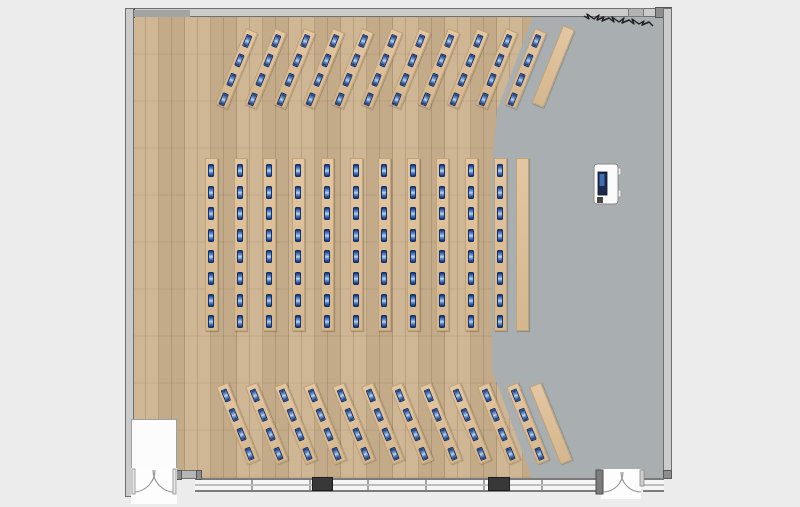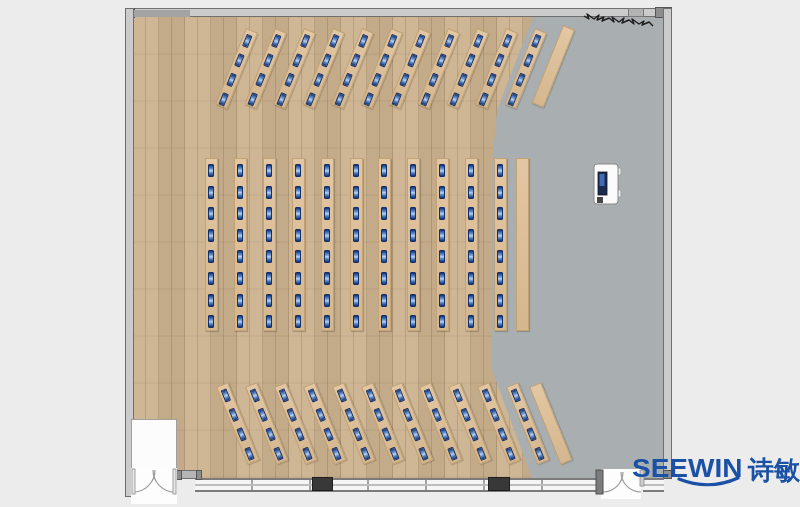--- a/index.html
+++ b/index.html
@@ -342,20 +342,13 @@
       </div>
       <div class="desk-strip" style="left: 506px; top: 387px; height: 84px; transform: rotate(-22deg);">
         <div class="monitor" style="top: 4px;"></div>
         <div class="monitor" style="top: 25px;"></div>
         <div class="monitor" style="top: 46px;"></div>
         <div class="monitor" style="top: 67px;"></div>
       </div>
       <div class="desk-strip" style="left: 529px; top: 387px; height: 84px; transform: rotate(-22deg);"></div>
     </div>
 
-  <div id="logo" class="abs">
-    <span id="logo-wordmark">SEEWIN</span>
-    <svg id="logo-swoosh" width="66" height="14">
-      <path d="M3,3 Q33,15 62,2" fill="none" stroke="#1a51a5" stroke-width="3.2" stroke-linecap="round"></path>
-    </svg>
-    <span id="logo-cjk">诗敏</span>
-  </div>
 </div>
 
 </body></html>

